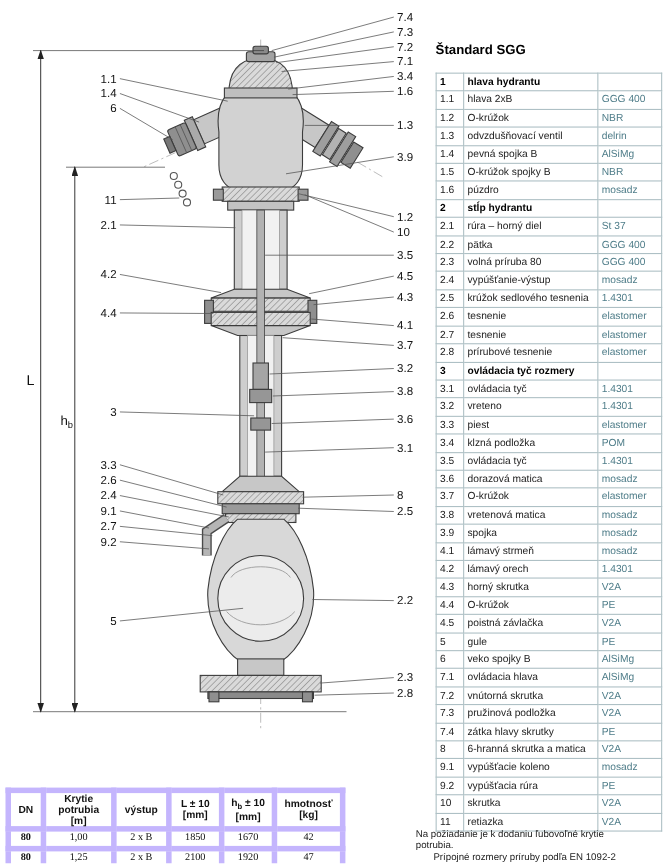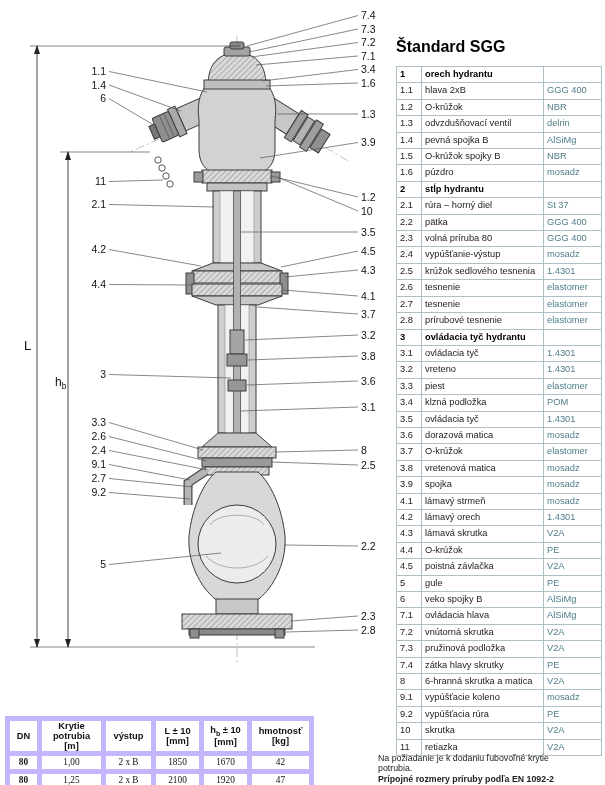--- a/index.html
+++ b/index.html
@@ -4,33 +4,33 @@
 <style>
   * { margin:0; padding:0; box-sizing:border-box; }
   html,body { background:#fff; }
   body { font-family:"Liberation Sans", sans-serif; color:#111; }
   .page { position:relative; width:605px; height:785px; background:#fff; overflow:hidden; }
 
   svg.drawing { position:absolute; left:0; top:0; }
   svg text { font-family:"Liberation Sans", sans-serif; fill:#111; }
   .callout { font-size:10.5px; }
 
-  .sgg-title { position:absolute; left:396px; top:38px; font-size:16px; font-weight:bold; color:#000; }
+  .sgg-title { position:absolute; left:396px; top:38px; font-size:12px; font-weight:bold; color:#000; }
 
   table.parts { position:absolute; left:396px; top:66px; width:205px; border-collapse:collapse;
                 table-layout:fixed; font-size:9.3px; color:#222; }
   table.parts td { border:1px solid #aec0c5; height:15.4px; line-height:15.4px; padding:0 3px;
                    overflow:hidden; white-space:nowrap; }
   table.parts td.num { width:25px; }
   table.parts td.lbl { width:122px; }
   table.parts td.mat { width:58px; color:#4f7d89; }
   table.parts tr.hdr td { font-weight:bold; color:#000; }
 
   .notes { position:absolute; left:378px; top:754px; width:206px; font-size:8.8px; line-height:1.12; color:#222; }
-  .notes .bold { font-weight:bold; margin-top:1px; }
+  .notes .bold { font-weight:normal; margin-top:1px;margin-left:16px; }
 
   table.spec { position:absolute; left:5px; top:716px; border-collapse:collapse; font-size:9.3px;
                color:#111; text-align:center; }
   table.spec th, table.spec td { border:5px solid #c4b5fd; padding:0 3px; }
   table.spec th { font-weight:bold; height:25px; font-size:9.3px; vertical-align:middle; }
   table.spec th .unit { font-weight:bold; }
   table.spec td { height:13px; line-height:13px;font-family:Liberation Serif, serif; }
   table.spec td.dn { font-weight:bold; }
   th.c-dn { width:32px; } th.c-kr { width:64px; } th.c-vy { width:50px; }
   th.c-l { width:48px; } th.c-hb { width:48px; } th.c-kg { width:62px;text-align:center; }
@@ -234,21 +234,21 @@
     </g>
   </svg>
 
   <div class="sgg-title">Štandard SGG</div>
 
   <table class="parts">
     <tbody>
 
         <tr class="hdr">
           <td class="num">1</td>
-          <td class="lbl">orech hydrantu</td>
+          <td class="lbl">hlava hydrantu</td>
           <td class="mat"></td>
         </tr>
 
         <tr>
           <td class="num">1.1</td>
           <td class="lbl">hlava 2xB</td>
           <td class="mat">GGG 400</td>
         </tr>
 
         <tr>
@@ -330,21 +330,21 @@
         </tr>
 
         <tr>
           <td class="num">2.8</td>
           <td class="lbl">prírubové tesnenie</td>
           <td class="mat">elastomer</td>
         </tr>
 
         <tr class="hdr">
           <td class="num">3</td>
-          <td class="lbl">ovládacia tyč hydrantu</td>
+          <td class="lbl">ovládacia tyč rozmery</td>
           <td class="mat"></td>
         </tr>
 
         <tr>
           <td class="num">3.1</td>
           <td class="lbl">ovládacia tyč</td>
           <td class="mat">1.4301</td>
         </tr>
 
         <tr>
@@ -402,21 +402,21 @@
         </tr>
 
         <tr>
           <td class="num">4.2</td>
           <td class="lbl">lámavý orech</td>
           <td class="mat">1.4301</td>
         </tr>
 
         <tr>
           <td class="num">4.3</td>
-          <td class="lbl">lámavá skrutka</td>
+          <td class="lbl">horný skrutka</td>
           <td class="mat">V2A</td>
         </tr>
 
         <tr>
           <td class="num">4.4</td>
           <td class="lbl">O-krúžok</td>
           <td class="mat">PE</td>
         </tr>
 
         <tr>

